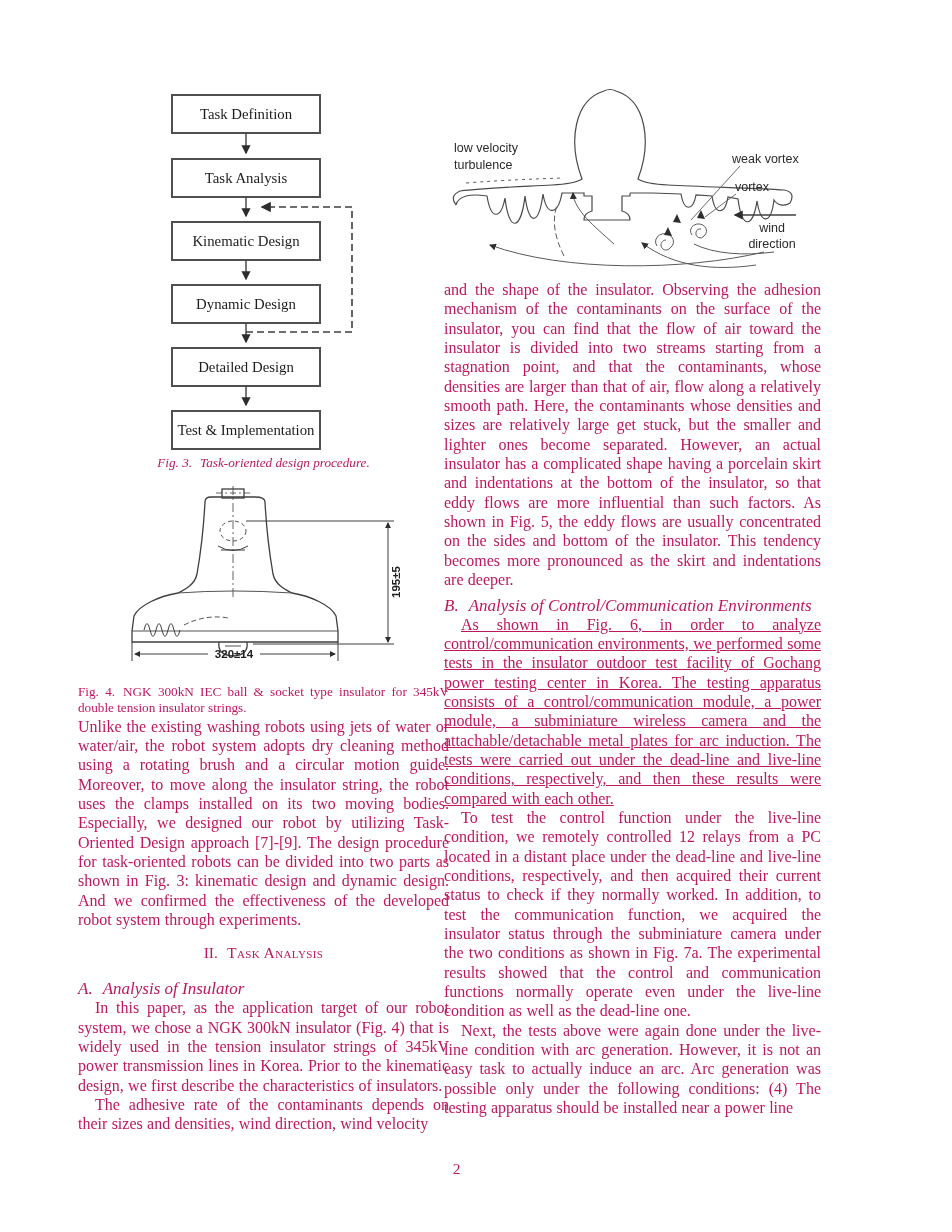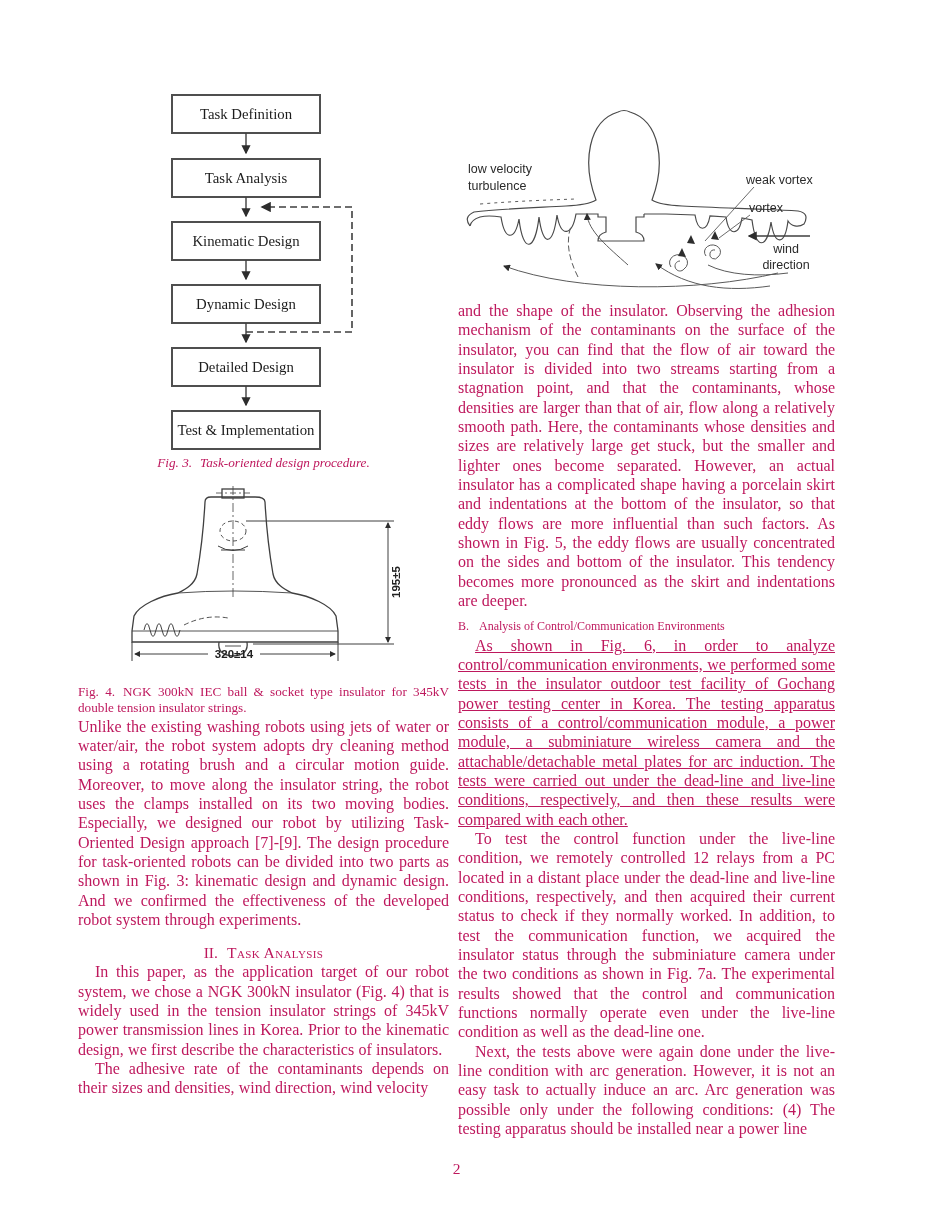--- a/index.html
+++ b/index.html
@@ -5,37 +5,37 @@
   html,body { margin:0; padding:0; background:#888; }
   .page {
     position:relative; width:952px; height:1232px; margin:0 auto;
     background:#ffffff; color:#be185d;
     font-family:"Liberation Serif", serif;
     overflow:hidden;
     padding-left:47px;
   }
   .col { position:absolute; top:0; }
   .col-left  { left:78px;  width:371px; }
-  .col-right { left:458px; width:377px;margin-top:21px; }
+  .col-right { left:444px; width:377px; }
 
   .col p {
     margin:0; font-size:16px; line-height:19.35px;
     text-align:justify; word-spacing:0.02em;
   }
   .ind { text-indent:17px; }
 
   .sect-heading {
     margin:14px 0 0 0; text-align:center;
     font-size:15.6px; font-weight:normal; line-height:19px;
   }
   .sect-heading .numeral { margin-right:9px; }
   .sc { font-variant:small-caps; letter-spacing:0.4px; }
 
   .subsect {
-    margin:0; font-size:12px; font-weight:normal; 
+    margin:0; font-size:17px; font-weight:normal; font-style:italic;
     line-height:19px;
   }
   .subsect .slabel { margin-right:10px; }
   .sub-a { margin-top:17px; }
   .sub-b { margin-top:6px; }
 
   .caption { font-size:13.2px; line-height:16.5px; }
   .cap-center { text-align:center; }
   .cap-just { text-align:justify; }
   .cap-fig { margin-right:8px; }
@@ -158,20 +158,23 @@
     <div class="caption cap-just mt-fig4cap">
       <span class="cap-fig">Fig. 4.</span><span>NGK 300kN IEC ball &amp; socket type insulator for 345kV double tension insulator strings.</span>
     </div>
 
     <p class="mt-para1L">Unlike the existing washing robots using jets of water or water/air, the robot system adopts dry cleaning method using a rotating brush and a circular motion guide. Moreover, to move along the insulator string, the robot uses the clamps installed on its two moving bodies. Especially, we designed our robot by utilizing Task-Oriented Design approach [7]-[9]. The design procedure for task-oriented robots can be divided into two parts as shown in Fig. 3: kinematic design and dynamic design. And we confirmed the effectiveness of the developed robot system through experiments.</p>
 
     <h2 class="sect-heading">
       <span class="numeral">II.</span><span class="sc">Task Analysis</span>
     </h2>
 
+    <h3 class="subsect sub-a">
+      <span class="slabel">A.</span><span>Analysis of Insulator</span>
+    </h3>
 
     <p class="ind mt-para2L">In this paper, as the application target of our robot system, we chose a NGK 300kN insulator (Fig. 4) that is widely used in the tension insulator strings of 345kV power transmission lines in Korea. Prior to the kinematic design, we first describe the characteristics of insulators.</p>
     <p class="ind">The adhesive rate of the contaminants depends on their sizes and densities, wind direction, wind velocity</p>
   </div>
 
   <div class="col col-right">
 
     <svg class="figure fig5" width="377" height="196" viewBox="0 0 377 196">
       <defs>
         <marker id="ah5" viewBox="0 0 10 10" refX="8.5" refY="5" markerWidth="7" markerHeight="7" orient="auto">

